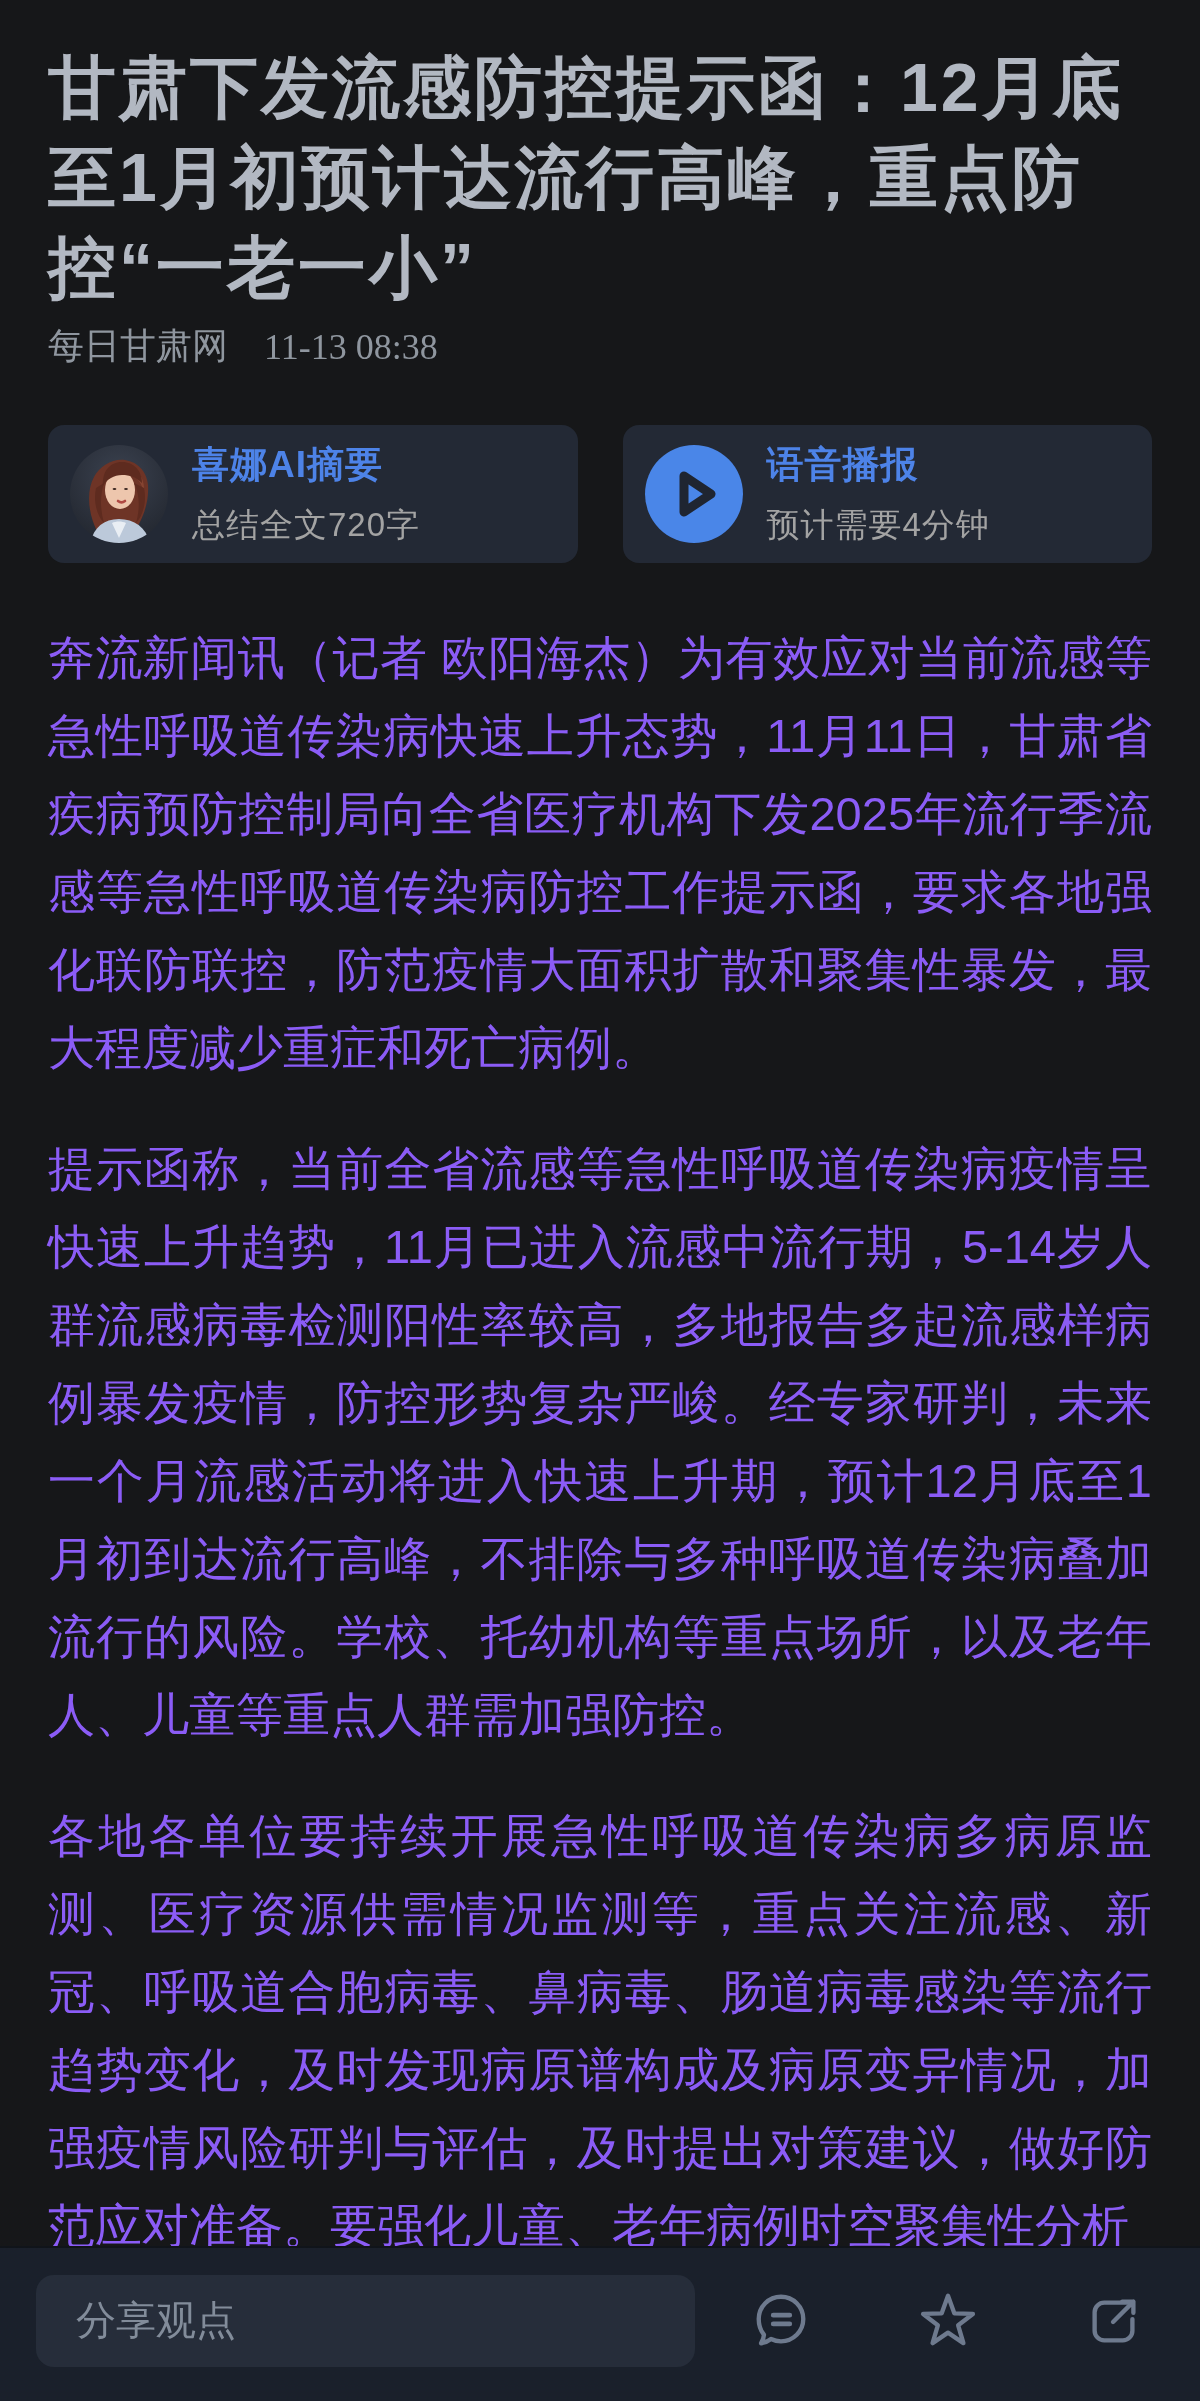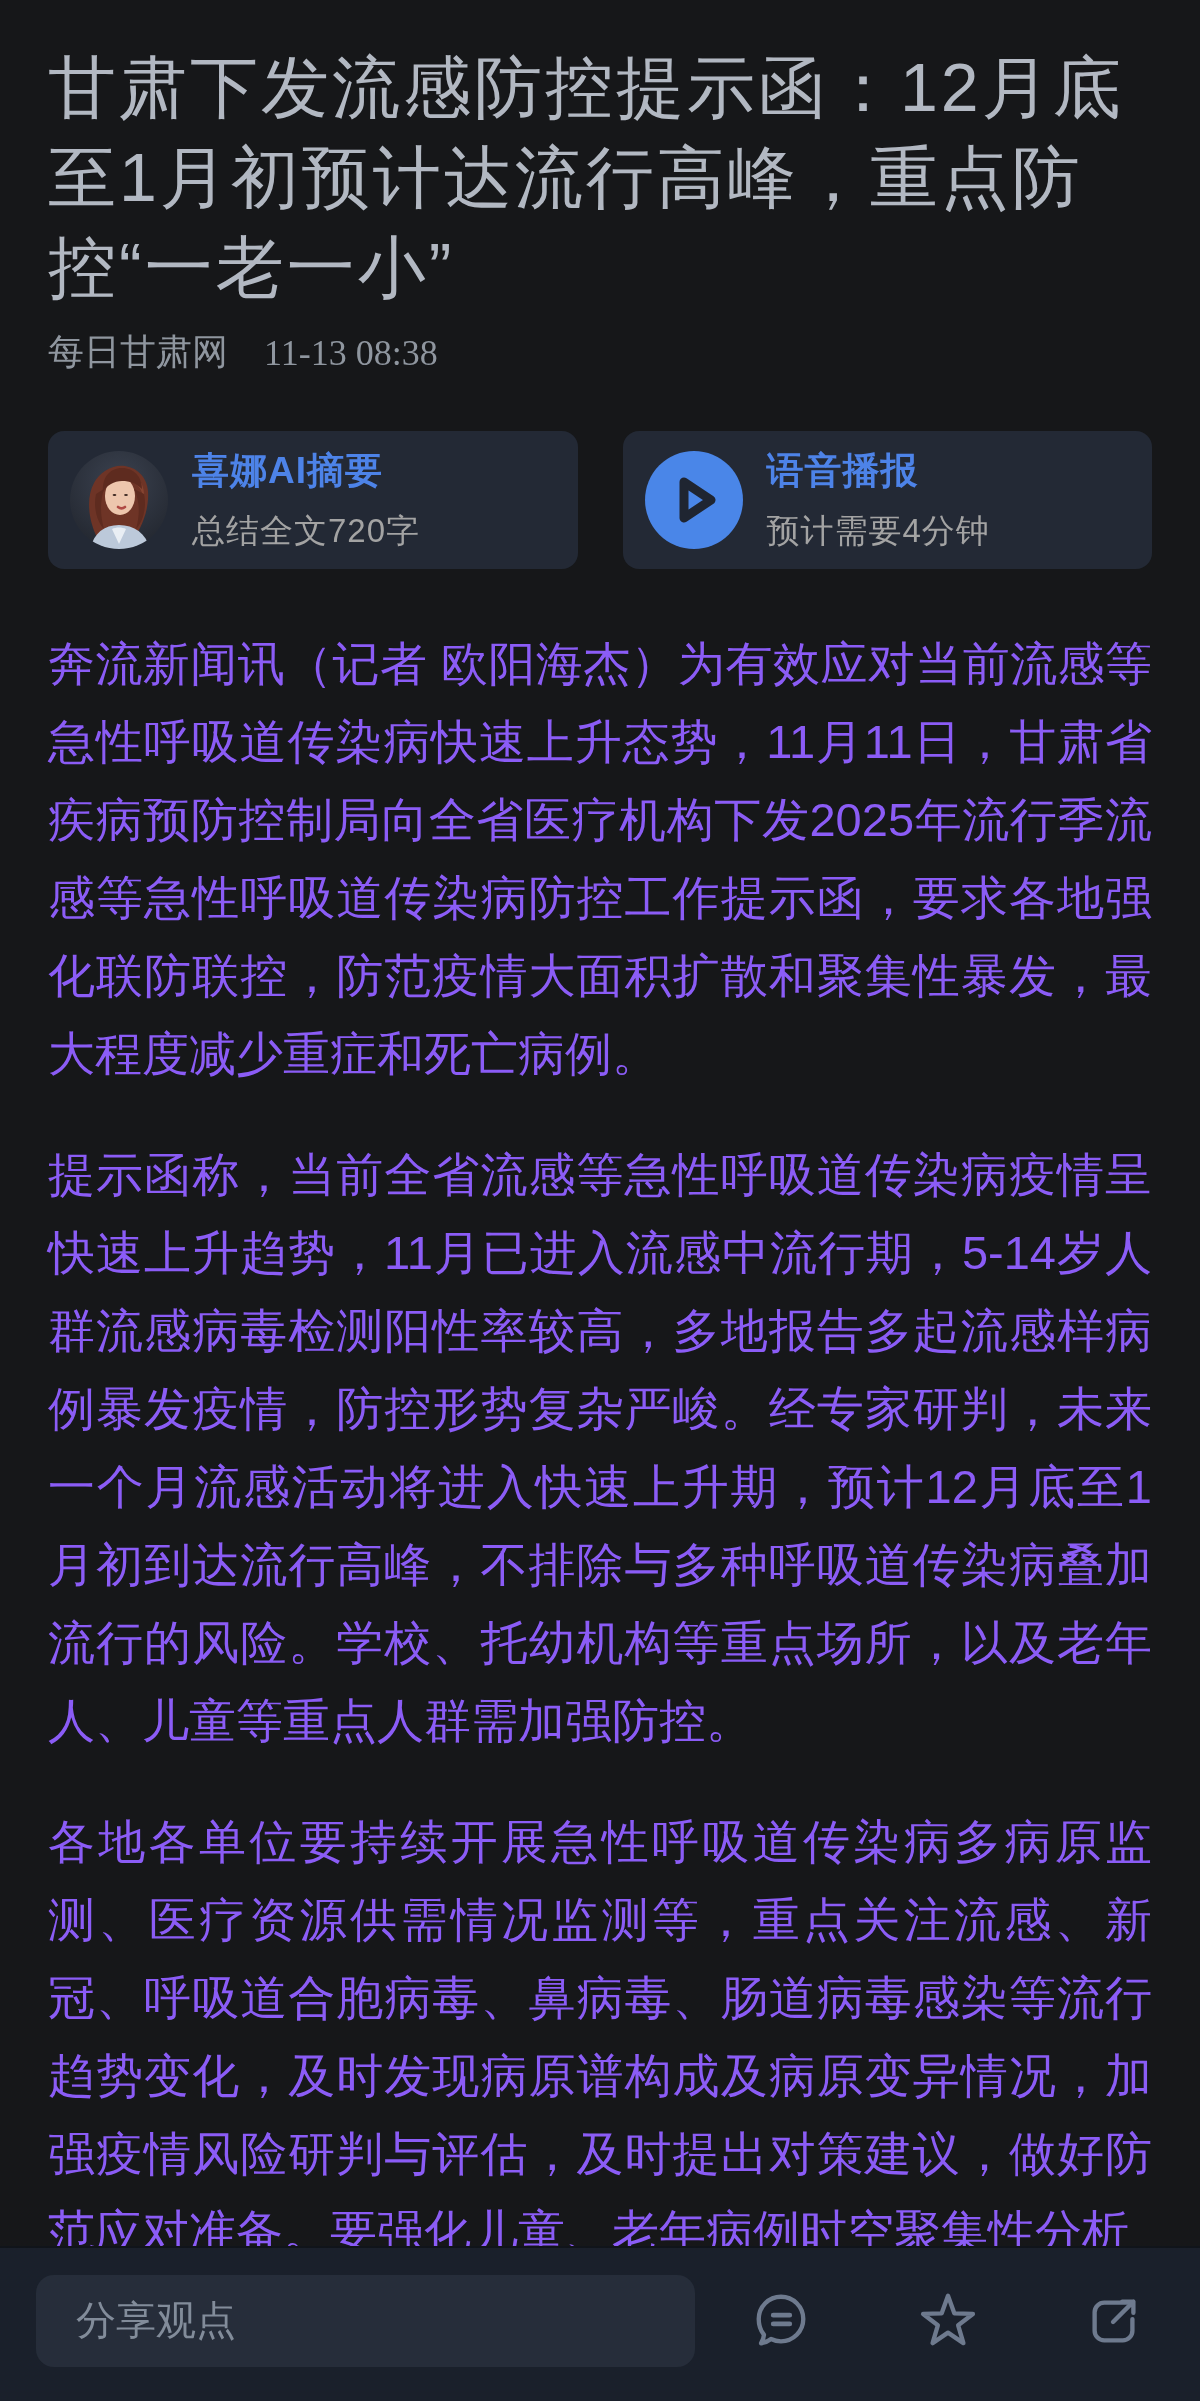--- a/index.html
+++ b/index.html
@@ -5,24 +5,24 @@
   * { margin:0; padding:0; box-sizing:border-box; }
   html,body { background:#000; }
   .page {
     position:relative; width:1200px; height:2401px;
     background:#161719; overflow:hidden;
     font-family:"Liberation Sans","DejaVu Sans",sans-serif;
     color:#c3c8d1;
   }
   .content { padding:42px 48px 0 48px; }
   .article-title {
-    font-size:68px; line-height:90px; font-weight:400;
+    font-size:68px; line-height:90px; font-weight:700;
     color:#b2b8c2; letter-spacing:3px; white-space:pre-line;
   }
-  .meta { margin-top:16px; font-size:36px; color:#8f969f; display:flex; align-items:center; }
+  .meta { margin-top:10px; font-size:36px; color:#8f969f; display:flex; align-items:center; }
   .meta .time { margin-left:36px;font-family:Liberation Serif, serif; }
   .cards { margin-top:54px; display:flex; gap:45px; }
   .card {
     flex:1; height:138px; background:#232935; border-radius:16px;
     display:flex; align-items:center; padding:13px 22px; gap:24px; cursor:pointer;
   }
   .card-icon { width:98px; height:98px; flex:0 0 98px; }
   .card-text { display:flex; flex-direction:column; gap:13px; }
   .card-title { font-size:37px; font-weight:700; color:#4d83e8; letter-spacing:1px; }
   .card-sub { font-size:33px; color:#a3a3a3; letter-spacing:1px; }

